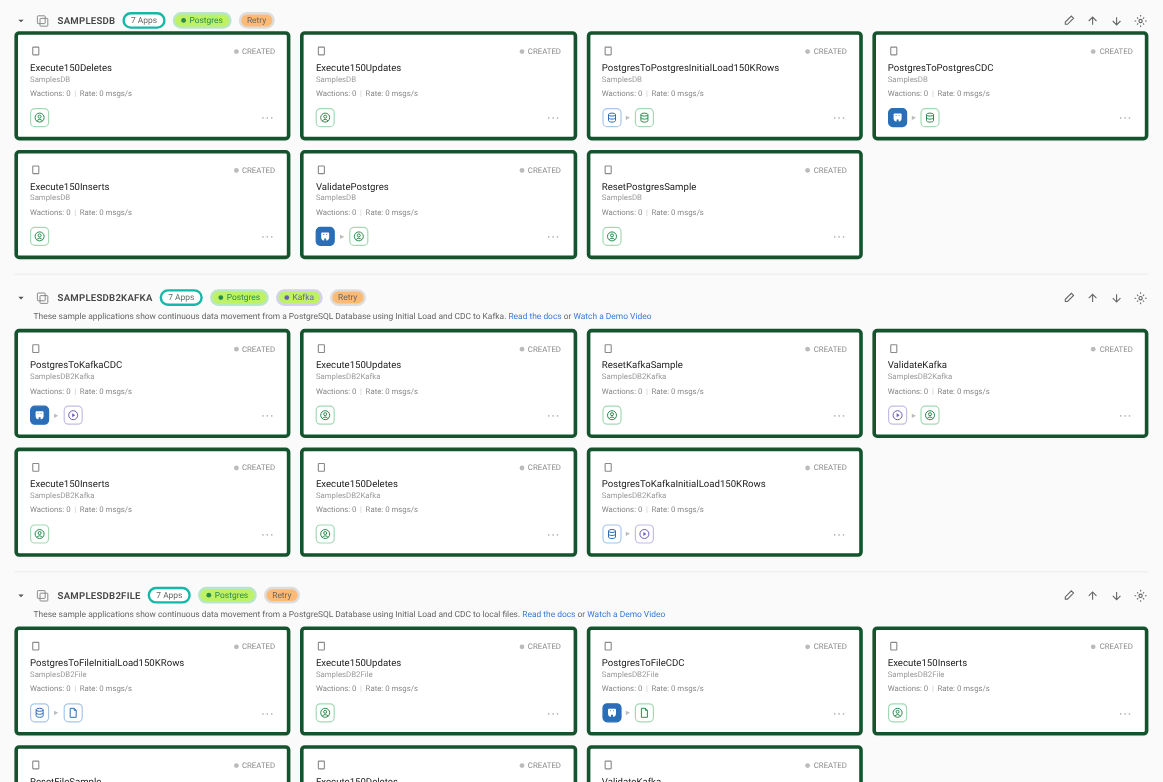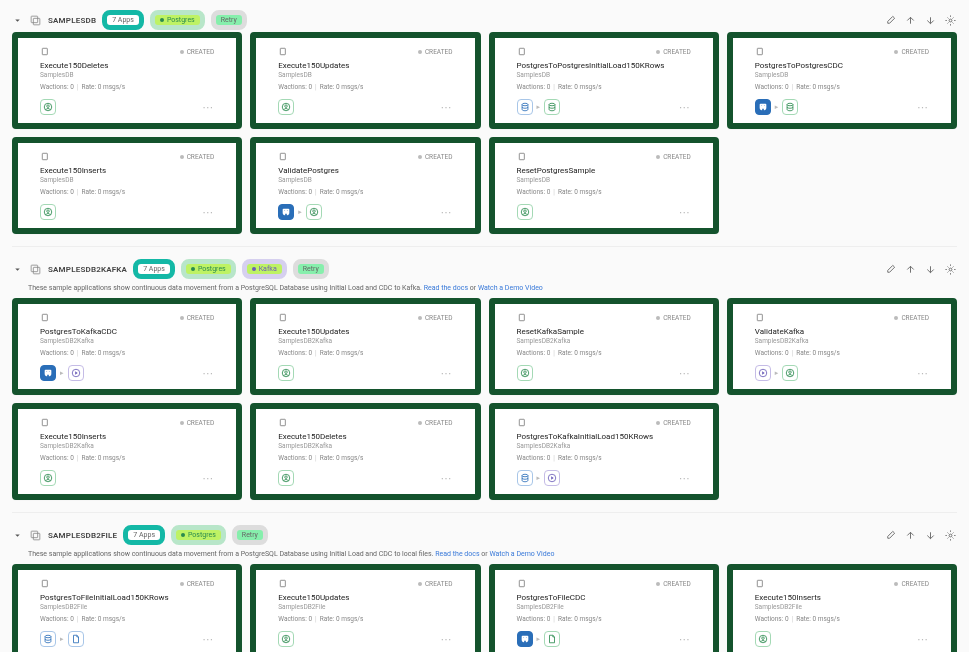--- a/index.html
+++ b/index.html
@@ -4,35 +4,35 @@
 <style>
 *{box-sizing:border-box;margin:0;padding:0;font-family:-apple-system,BlinkMacSystemFont,"Segoe UI",Roboto,sans-serif}
 body{background:#fafafa;padding:8px 12px;font-size:9px;color:#333}
 .group{margin-bottom:12px}
 .group-header{display:flex;align-items:center;gap:6px;padding:2px 0;position:relative}
 .chev{width:10px;height:10px;display:flex;align-items:center;justify-content:center;cursor:pointer;color:#555}
 .chev svg{width:9px;height:9px}
 .cube-ico{width:14px;height:14px;display:flex;align-items:center;justify-content:center;color:#888}
 .cube-ico svg{width:13px;height:13px}
 .group-name{font-size:8px;font-weight:600;color:#444;letter-spacing:.2px}
-.badge{font-size:7px;padding:1px 5px;border-radius:8px;border:5px solid #14b8a6;background:#fff;color:#666}
+.badge{font-size:7px;padding:1px 5px;border-radius:8px;border:2px solid #14b8a6;background:#fff;color:#666}
 .badge.post{background:#bef264;border-color:#b8e6c9;color:#2a8a4e}
 .badge.kaf{background:#bef264;border-color:#d6d0ef;color:#6b5db8}
-.badge.retry{background:#86efac;border-color:#ddd;color:#666}
+.badge.retry{background:#fdba74;border-color:#ddd;color:#666}
 .group-header .dot{width:4px;height:4px;border-radius:50%;display:inline-block;margin-right:3px}
 .badge .dot{width:4px;height:4px;border-radius:50%;display:inline-block;margin-right:3px;vertical-align:middle}
 .badge.post .dot{background:#2a8a4e}
 .badge.kaf .dot{background:#6b5db8}
 .hdr-actions{position:absolute;right:0;display:flex;gap:6px;color:#666}
 .hdr-actions .ico{width:14px;height:14px;display:flex;align-items:center;justify-content:center;cursor:pointer}
 .hdr-actions svg{width:11px;height:11px}
 .group-desc{font-size:7px;color:#666;padding:3px 0 6px 16px}
 .group-desc a{color:#3a7ad9;text-decoration:none}
 .cards{display:grid;grid-template-columns:repeat(4,1fr);gap:8px}
-.card{background:#fff;border:6px solid #14532d;border-radius:4px;padding:8px 22px;min-height:54px;box-shadow:0 1px 1px rgba(0,0,0,.02)}
+.card{background:#fff;border:3px solid #14532d;border-radius:4px;padding:8px 10px;min-height:54px;box-shadow:0 1px 1px rgba(0,0,0,.02)}
 .card-top{display:flex;justify-content:space-between;align-items:center;margin-bottom:4px}
 .card-top .copy-ico{width:11px;height:11px;color:#888}
 .card-top .copy-ico svg{width:11px;height:11px}
 .status{font-size:6.5px;color:#888;display:flex;align-items:center;gap:3px}
 .status .sdot{width:4px;height:4px;border-radius:50%;background:#bbb}
 .card-title{font-size:8px;font-weight:400;color:#222;margin-bottom:1px}
 .card-sub{font-size:6.5px;color:#999;margin-bottom:4px}
 .card-stats{font-size:6.5px;color:#888;margin-bottom:8px}
 .card-stats .sep{color:#ccc;margin:0 3px}
 .card-foot{display:flex;justify-content:space-between;align-items:center}

